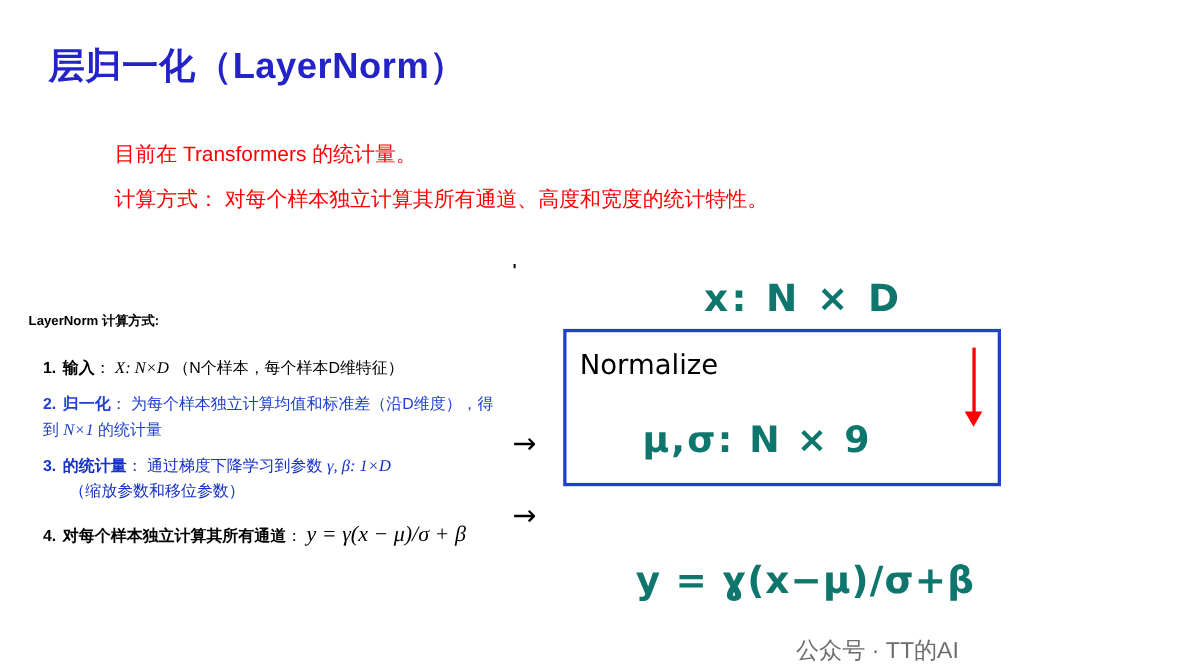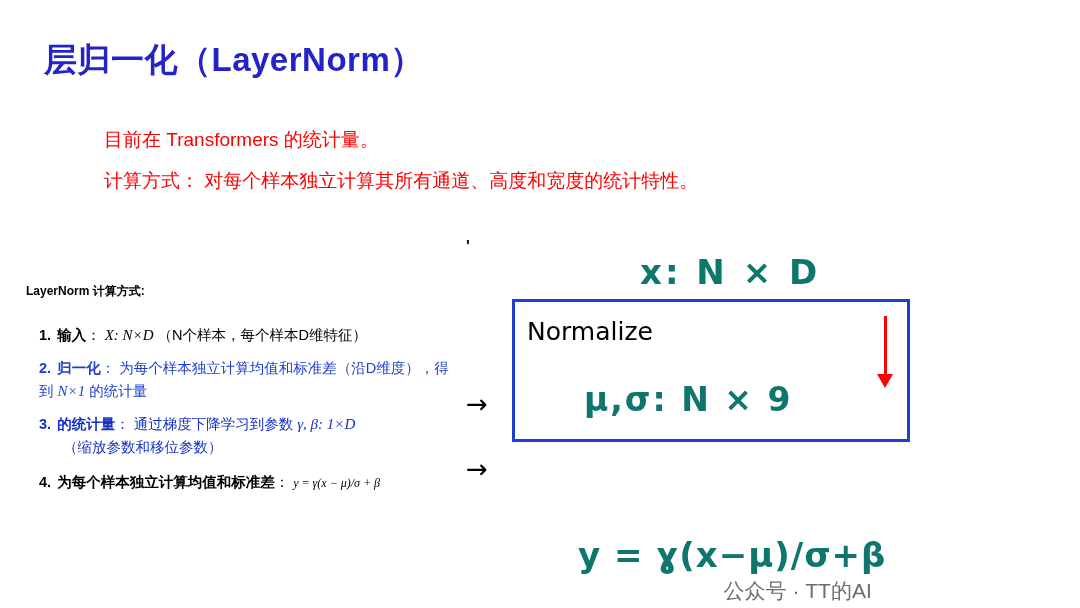--- a/index.html
+++ b/index.html
@@ -101,21 +101,21 @@
   .item.i1 { margin-top: 0px; }
   .item.i2 { margin-top: 10px; }
   .item.i3 { margin-top: 10px; }
   .item.i4 { margin-top: 12px; }
 
   .sub-indent { padding-left: 24px; display:block; }
 
   .formula-serif {
     font-family: "Liberation Serif", serif;
     font-style: italic;
-    font-size: 12px;
+    font-size: 20px;
   }
 
   
   .arrow {
     position: absolute;
     font-size: 26px;
     line-height: 1;
     color: #000;
     font-family: "DejaVu Sans", sans-serif;
   }
@@ -184,21 +184,20 @@
     left: 590px;
     top: 430px;
     font-size: 34px;
     letter-spacing: 2px;
   }
   .m-y {
     left: 578px;
     top: 492px;
     font-size: 34px;
     letter-spacing: 1px;
-    margin-top: 27px;
   }
 
   
   .footer {
     position: absolute;
     left: 694px;
     top: 561px;
     display: flex;
     align-items: flex-end;
     gap: 9px;
@@ -259,21 +258,21 @@
     <div class="item i3">
       <span class="num c-blue2">3.</span>
       <span class="lbl c-blue2">的统计量</span><span class="txt c-blue2">：</span>
       <span class="txt c-blue2">通过梯度下降学习到参数</span>
       <span class="it c-blue2">γ, β: 1×D</span>
       <span class="sub-indent txt c-blue2">（缩放参数和移位参数）</span>
     </div>
 
     <div class="item i4">
       <span class="num c-black">4.</span>
-      <span class="lbl c-black">为每个样本独立计算均值和标准差</span><span class="txt c-black">：</span>
+      <span class="lbl c-black">对每个样本独立计算其所有通道</span><span class="txt c-black">：</span>
       <span class="formula-serif">y = γ(x − μ)/σ + β</span>
     </div>
 
   </div>
 
   <div class="arrow a1">→</div>
   <div class="arrow a2">→</div>
 
   <div class="math m-xnd">x: N × D</div>
 

